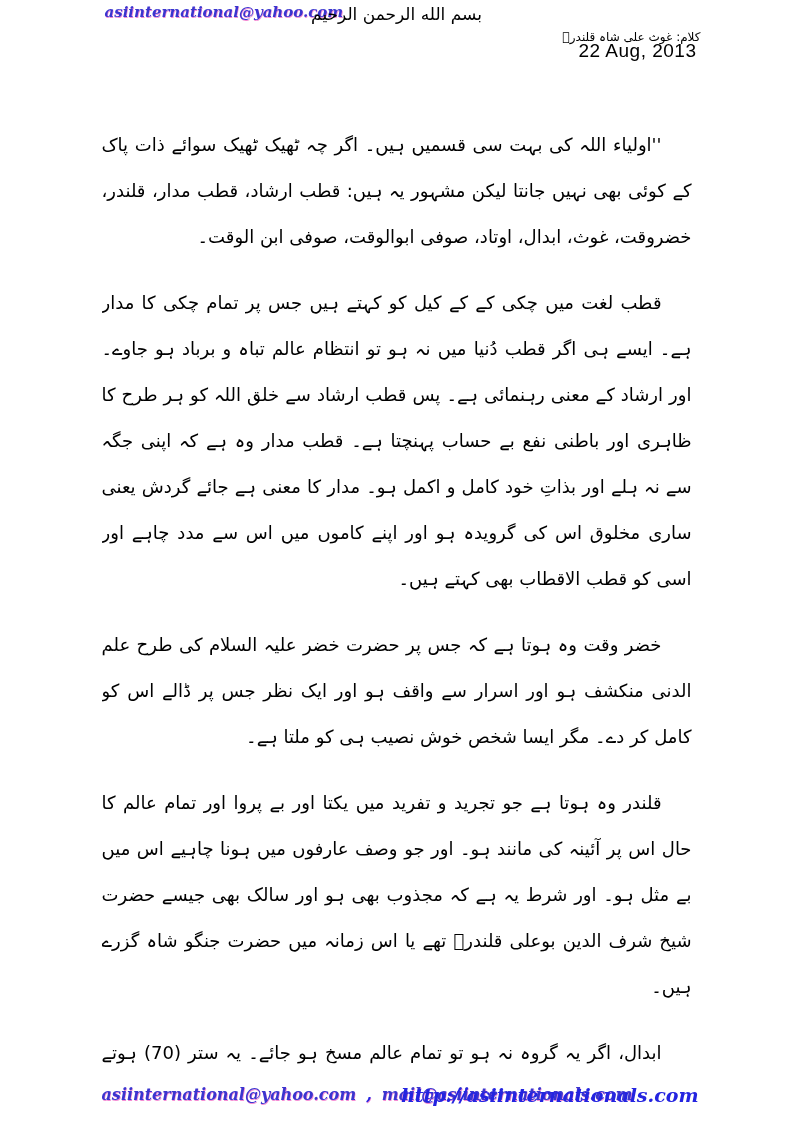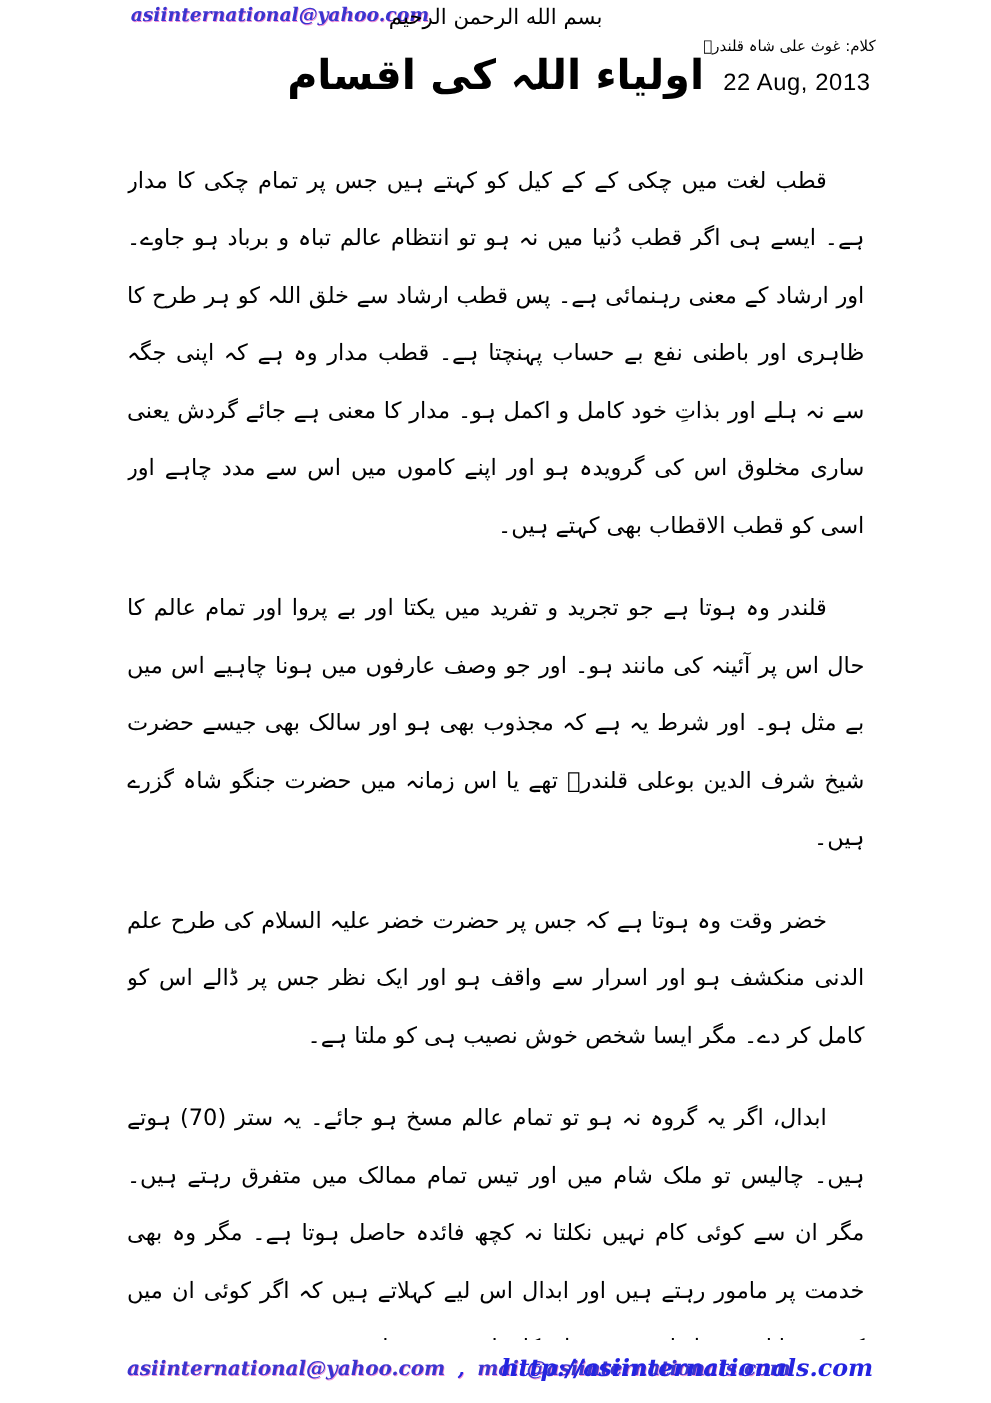--- a/index.html
+++ b/index.html
@@ -27,21 +27,21 @@
     font-weight:normal;font-size:17px;
     white-space:nowrap;
   }
   .kalam{
     position:absolute;top:30px;right:16px;
     direction:rtl;
     font-weight:normal;font-size:12px;
     white-space:nowrap;
   }
   .date{
-    position:absolute;top:56px;right:20px;
+    position:absolute;top:40px;right:20px;
     font-family:"Liberation Sans",sans-serif;
     font-size:19px;letter-spacing:0.5px;
   }
   .doc-title{
     position:absolute;top:40px;left:50%;transform:translateX(-50%);
     direction:rtl;
     font-weight:bold;font-size:33px;
     white-space:nowrap;
   }
   
@@ -80,26 +80,26 @@
 </style>
 </head>
 <body>
 
 <div class="page">
 
   <div class="email-top">asiinternational@yahoo.com</div>
   <div class="bismillah">بسم الله الرحمن الرحيم</div>
   <div class="kalam">کلام: غوث علی شاہ قلندرؒ</div>
   <div class="date">22 Aug, 2013</div>
-  <div class="doc-title">اولیاء اللہ کی اقسام</div>
 
   <div class="body-text">
+    <p>''اولیاء اللہ کی بہت سی قسمیں ہیں۔ اگر چہ ٹھیک ٹھیک سوائے ذات پاک کے کوئی بھی نہیں جانتا لیکن مشہور یہ ہیں:  قطب ارشاد،  قطب مدار،  قلندر،  خضروقت،  غوث،  ابدال،  اوتاد،  صوفی ابوالوقت،  صوفی ابن الوقت۔</p>
     <p>قطب لغت میں چکی کے کے کیل کو کہتے ہیں جس پر تمام چکی کا مدار ہے۔ ایسے ہی اگر قطب دُنیا میں نہ ہو تو انتظام عالم تباہ و برباد ہو جاوے۔ اور ارشاد کے معنی رہنمائی ہے۔ پس قطب ارشاد سے خلق اللہ کو ہر طرح کا ظاہری اور باطنی نفع بے حساب پہنچتا ہے۔ قطب مدار وہ ہے کہ اپنی جگہ سے نہ ہلے اور بذاتِ خود کامل و اکمل ہو۔ مدار کا معنی ہے جائے گردش یعنی ساری مخلوق اس کی گرویدہ ہو اور اپنے کاموں میں اس سے مدد چاہے اور اسی کو قطب الاقطاب بھی کہتے ہیں۔</p>
+    <p>خضر وقت وہ ہوتا ہے کہ جس پر حضرت خضر علیہ السلام کی طرح علم الدنی منکشف ہو اور اسرار سے واقف ہو اور ایک نظر جس پر ڈالے اس کو کامل کر دے۔ مگر ایسا شخص خوش نصیب ہی کو ملتا ہے۔</p>
     <p>قلندر وہ ہوتا ہے جو تجرید و تفرید میں یکتا اور بے پروا اور تمام عالم کا حال اس پر آئینہ کی مانند ہو۔ اور جو وصف عارفوں میں ہونا چاہیے اس میں بے مثل ہو۔ اور شرط یہ ہے کہ مجذوب بھی ہو اور سالک بھی جیسے حضرت شیخ شرف الدین بوعلی قلندرؒ تھے یا اس زمانہ میں حضرت جنگو شاہ گزرے ہیں۔</p>
-    <p>خضر وقت وہ ہوتا ہے کہ جس پر حضرت خضر علیہ السلام کی طرح علم الدنی منکشف ہو اور اسرار سے واقف ہو اور ایک نظر جس پر ڈالے اس کو کامل کر دے۔ مگر ایسا شخص خوش نصیب ہی کو ملتا ہے۔</p>
     <p>ابدال، اگر یہ گروہ نہ ہو تو تمام عالم مسخ ہو جائے۔ یہ ستر (70) ہوتے ہیں۔ چالیس تو ملک شام میں اور تیس تمام ممالک میں متفرق رہتے ہیں۔ مگر ان سے کوئی کام نہیں نکلتا نہ کچھ فائدہ حاصل ہوتا ہے۔ مگر وہ بھی خدمت پر مامور رہتے ہیں اور ابدال اس لیے کہلاتے ہیں کہ اگر کوئی ان میں کم ہو جاتا ہے تو اوتاد میں سے ان کا بدل مقرر ہوتا ہے۔</p>
 
   </div>
 
   <div class="footer-left">
     <span>asiinternational@yahoo.com</span><span class="sep">,</span><span>mail@asiinternationals.com</span>
   </div>
   <div class="footer-right">http://asiinternationals.com</div>
 
 </div>

